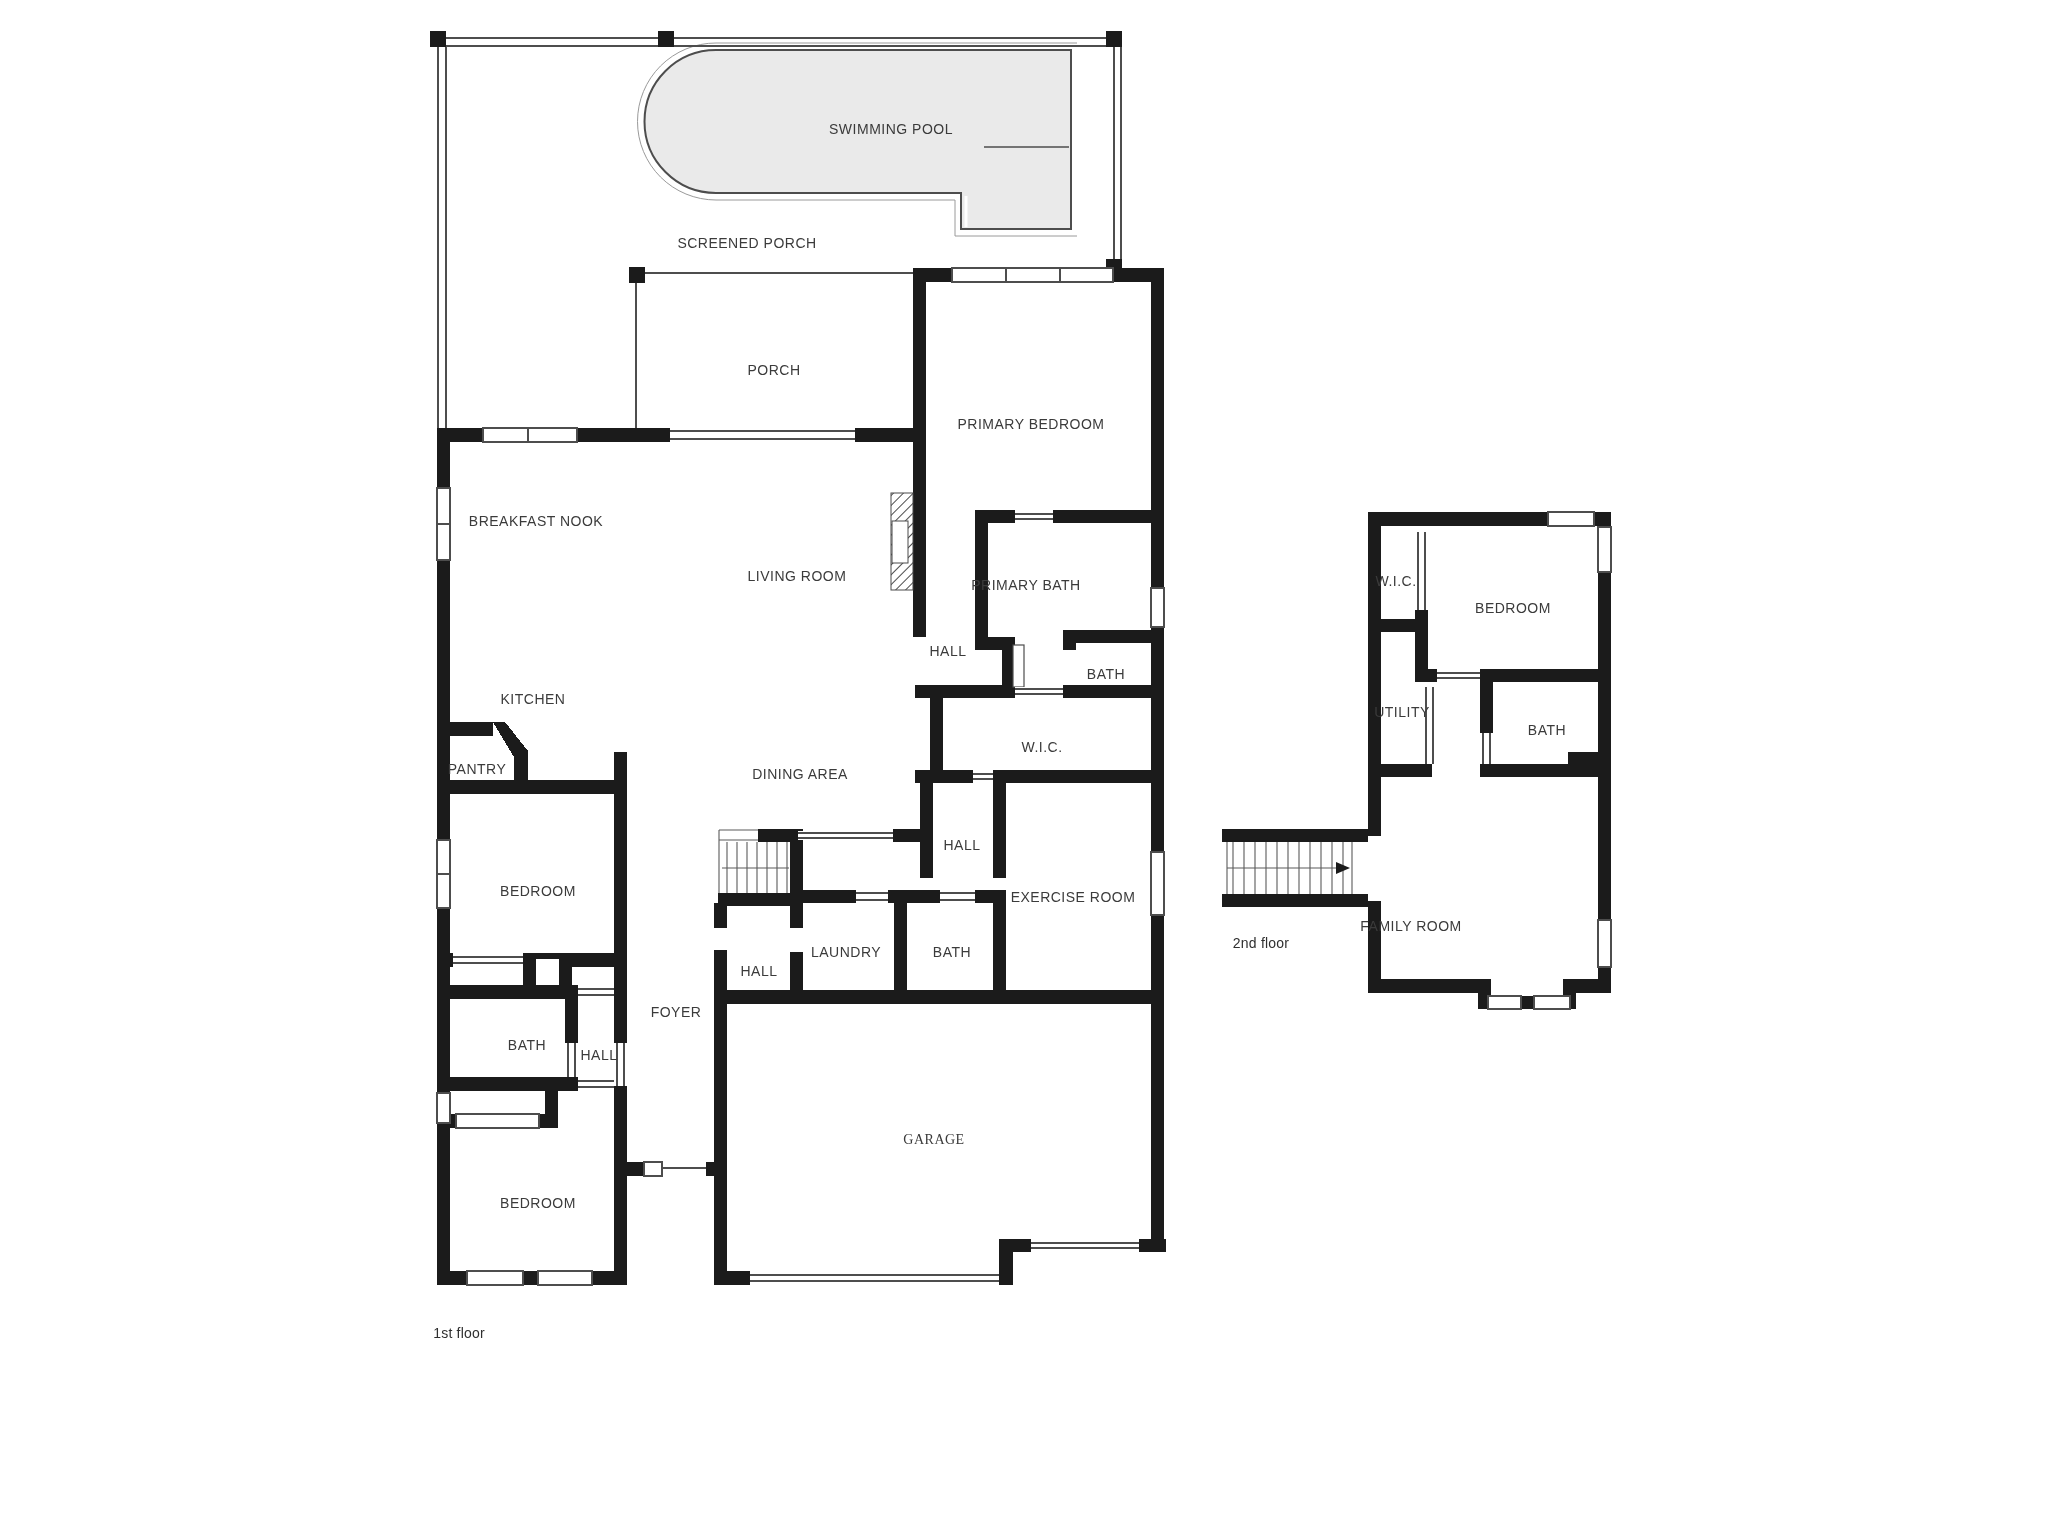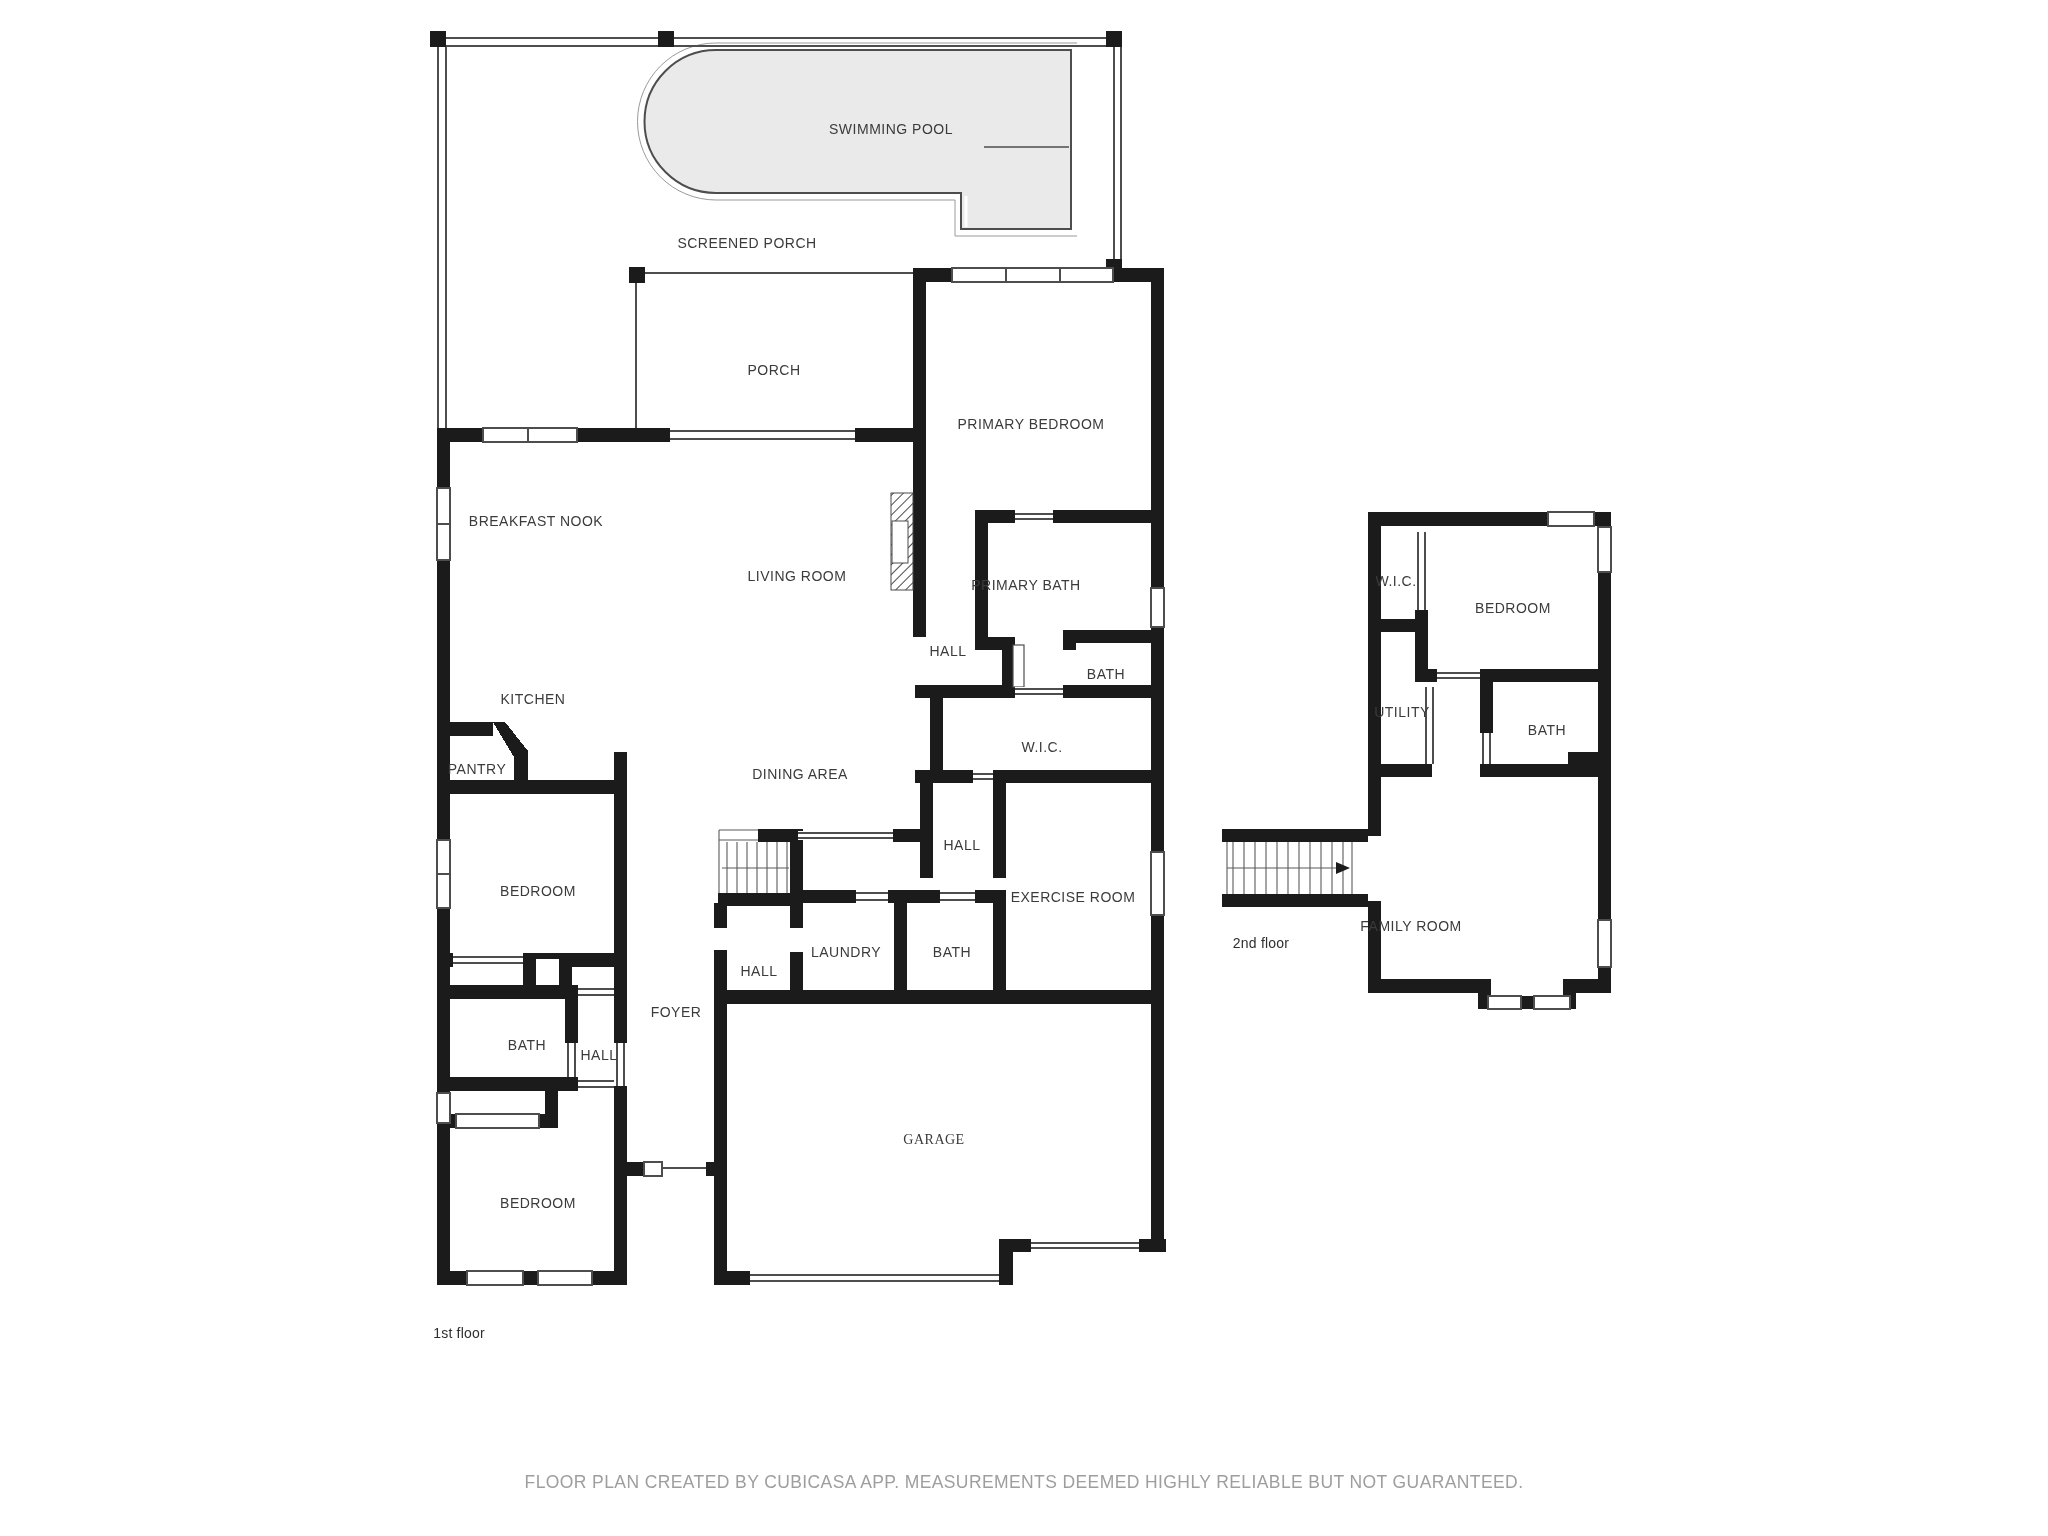--- a/index.html
+++ b/index.html
@@ -319,15 +319,14 @@
       <div class="room-label" style="left: 538px; top: 1203px;">BEDROOM</div>
       <div class="floor-label" style="left: 459px; top: 1333px;">1st floor</div>
       <div class="room-label" style="left: 1396px; top: 581px;">W.I.C.</div>
       <div class="room-label" style="left: 1513px; top: 608px;">BEDROOM</div>
       <div class="room-label" style="left: 1402px; top: 712px;">UTILITY</div>
       <div class="room-label" style="left: 1547px; top: 730px;">BATH</div>
       <div class="room-label" style="left: 1411px; top: 882px; margin-top: 44px;">FAMILY ROOM</div>
       <div class="floor-label" style="left: 1261px; top: 943px;">2nd floor</div>
     </div>
 
-<div class="footer">FLOOR PLAN CREATED BY CUBICASA APP. MEASUREMENTS DEEMED HIGHLY RELIABLE BUT NOT GUARANTEED.</div>
 
 </div>
 
 </body></html>

